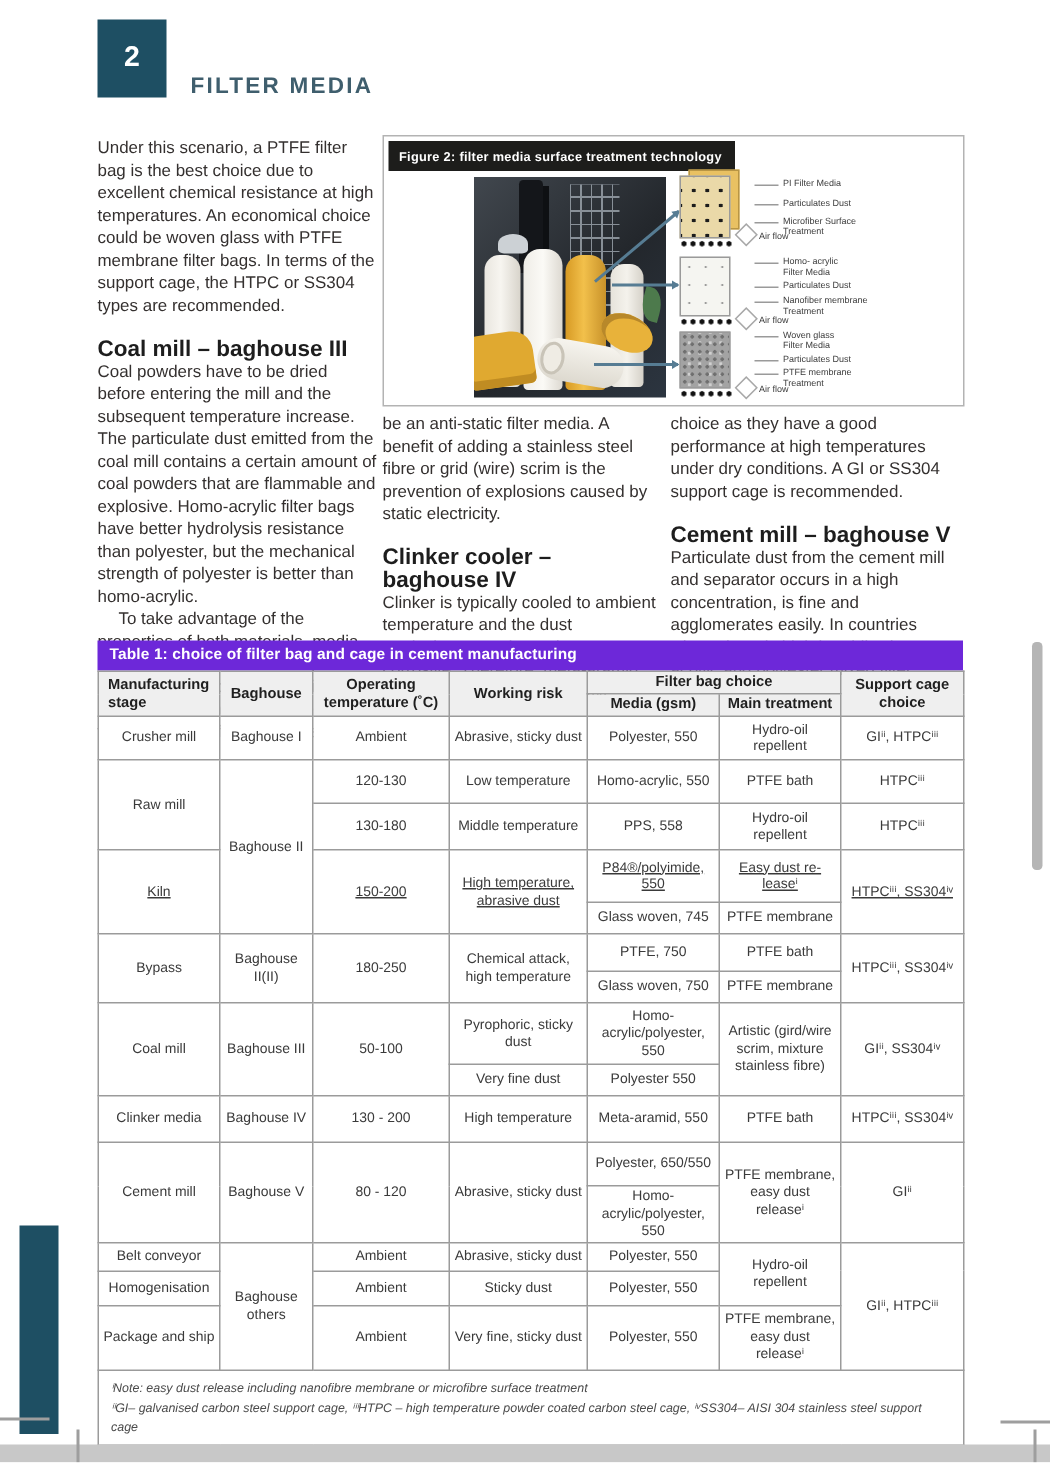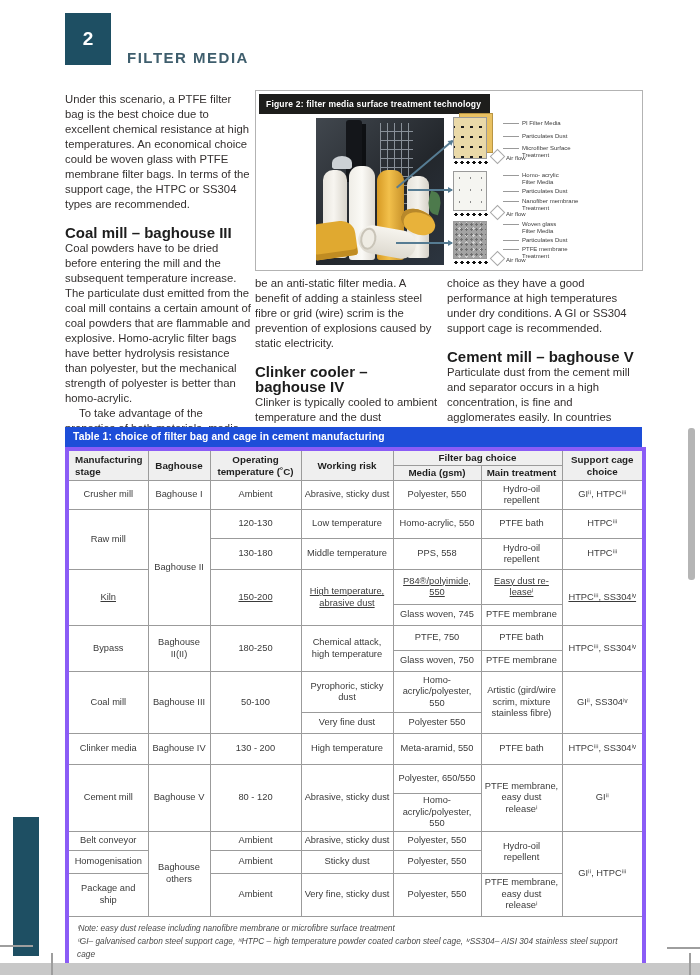--- a/index.html
+++ b/index.html
@@ -84,24 +84,24 @@
     background-size:6px 5px;}
   .diamond{width:9px;height:9px;border:1px solid #a8a8a8;background:#fff;
     transform:rotate(45deg);}
   .flabel{display:flex;align-items:flex-start;font-size:6px;line-height:6.5px;
     color:#3c3c3c;width:110px;}
   .flabel .leader{flex:0 0 16px;height:1px;background:#9a9a9a;margin:3px 3px 0 0;}
   .airflow-label{font-size:6px;color:#3c3c3c;}
 
   
   .table-wrap{left:65px;top:427px;width:577px;}
-  .table-title{background:#1d4ed8;color:#fff;font-size:10.3px;font-weight:bold;
+  .table-title{background:#6d28d9;color:#fff;font-size:10.3px;font-weight:bold;
     height:20px;line-height:20px;padding-left:8px;letter-spacing:0.1px;}
   table{border-collapse:collapse;width:100%;table-layout:fixed;
-    border:4px solid #8b5cf6;}
+    border:1px solid #8b5cf6;}
   th,td{border:1px solid #9b9b9b;padding:1px 3px;vertical-align:middle;
     text-align:center;}
   th{background:#efefef;font-size:9.8px;color:#1f1f1f;line-height:12px;}
   th.left{text-align:left;padding-left:6px;}
   td{font-size:9.3px;color:#3a3a3a;line-height:11.5px;background:#fff;}
   tr.h26 td{height:26px;} tr.h28 td{height:28px;} tr.h32 td{height:32px;text-decoration:underline;}
   tr.h18 td{height:18px;} tr.h22 td{height:22px;} tr.h38 td{height:38px;}
   tr.h16 td{height:16px;} tr.h20 td{height:20px;} tr.h40 td{height:40px;}
   td.footnote{ text-align:left;font-style:italic;color:#4a4a4a;font-size:8.3px;
     line-height:13px;padding:5px 8px;height:34px;vertical-align:top;margin-top:32px;}

